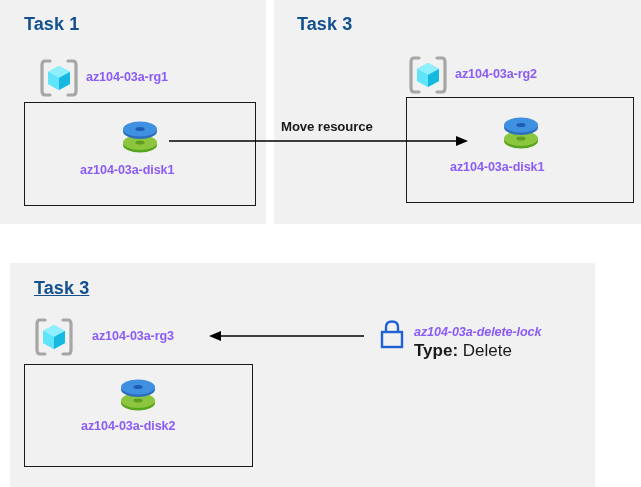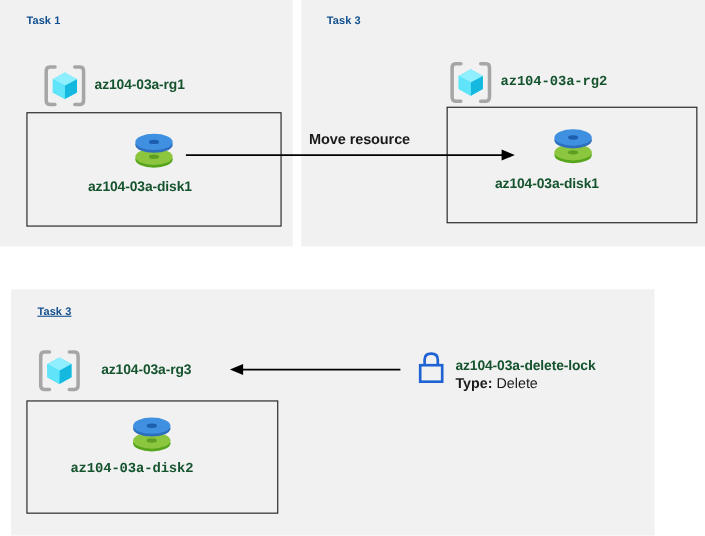--- a/index.html
+++ b/index.html
@@ -18,46 +18,46 @@
 
   .panel {
     position: absolute;
     background: #f1f1f1;
   }
 
   .panel-title {
     position: absolute;
     color: #12508f;
     font-weight: bold;
-    font-size: 10px;
+    font-size: 18px;
     letter-spacing: .1px;
     white-space: nowrap;
     text-align: right;
   }
 
   .inner-box {
     position: absolute;
     border: 1.3px solid #1a1a1a;
     background: #f1f1f1;
     box-sizing: border-box;
   }
 
   .node-label {
     position: absolute;
-    color: #14532d;
+    color: #8b5cf6;
     font-weight: bold;
     font-size: 12.6px;
     white-space: nowrap;
     letter-spacing: -0.1px;
   }
 
   .node-sub {
     position: absolute;
     color: #1a1a1a;
-    font-size: 13px;
+    font-size: 17px;
     white-space: nowrap;
   }
   .node-sub b { font-weight: bold; }
 
   .arrow-label {
     position: absolute;
     color: #1a1a1a;
     font-weight: bold;
     font-size: 13.2px;
     white-space: nowrap;
@@ -112,21 +112,21 @@
 <span class="icon-rg" style="left:407px; top:54px;">
   <svg width="42" height="42" viewBox="0 0 42 42">
     <path d="M12 4 L7 4 Q4 4 4 8 L4 34 Q4 38 7 38 L12 38" fill="none" stroke="#a6a6a6" stroke-width="3.2" stroke-linecap="round"></path>
     <path d="M30 4 L35 4 Q38 4 38 8 L38 34 Q38 38 35 38 L30 38" fill="none" stroke="#a6a6a6" stroke-width="3.2" stroke-linecap="round"></path>
     <polygon points="21,9 32,15 32,27 21,33 10,27 10,15" fill="#43e1f8"></polygon>
     <polygon points="21,9 32,15 21,21 10,15" fill="#8fefff"></polygon>
     <polygon points="21,21 32,15 32,27 21,33" fill="#15b9e0"></polygon>
     <polygon points="21,21 10,15 10,27 21,33" fill="#5fe4fa"></polygon>
   </svg>
 </span>
-<span class="node-label" style="left:455px; top:67px;font-family:Liberation Mono, monospace;">az104-03a-rg2</span>
+<span class="node-label" style="left:455px; top:67px;">az104-03a-rg2</span>
 
 <div class="inner-box" style="left:406px; top:97px; width:228px; height:106px;"></div>
 
 <span class="icon-disk" style="left:500px; top:112px;">
   <svg width="42" height="42" viewBox="0 0 42 42">
     <ellipse cx="21" cy="29" rx="17" ry="7.4" fill="#56a51c"></ellipse>
     <ellipse cx="21" cy="26.5" rx="17" ry="7.4" fill="#8cc63f"></ellipse>
     <ellipse cx="21" cy="26.5" rx="4.6" ry="2" fill="#5f9e23"></ellipse>
     <ellipse cx="21" cy="15.5" rx="17" ry="7.4" fill="#2d6fbe"></ellipse>
     <ellipse cx="21" cy="13" rx="17" ry="7.4" fill="#3f90e0"></ellipse>
@@ -162,32 +162,32 @@
 <span class="icon-disk" style="left:117px; top:374px;">
   <svg width="42" height="42" viewBox="0 0 42 42">
     <ellipse cx="21" cy="29" rx="17" ry="7.4" fill="#56a51c"></ellipse>
     <ellipse cx="21" cy="26.5" rx="17" ry="7.4" fill="#8cc63f"></ellipse>
     <ellipse cx="21" cy="26.5" rx="4.6" ry="2" fill="#5f9e23"></ellipse>
     <ellipse cx="21" cy="15.5" rx="17" ry="7.4" fill="#2d6fbe"></ellipse>
     <ellipse cx="21" cy="13" rx="17" ry="7.4" fill="#3f90e0"></ellipse>
     <ellipse cx="21" cy="13" rx="4.6" ry="2" fill="#1d5fae"></ellipse>
   </svg>
 </span>
-<span class="node-label" style="left:64px; top:419px;font-family:Liberation Mono, monospace;">az104-03a-disk2</span>
+<span class="node-label" style="left:81px; top:419px;">az104-03a-disk2</span>
 
 <svg class="connector" width="641" height="487">
   <line x1="219" y1="336" x2="364" y2="336" stroke="#000000" stroke-width="1.5"></line>
   <polygon points="209,336 221,331 221,341" fill="#000000"></polygon>
 </svg>
 
 <span class="icon-lock" style="left:378px; top:318px;">
   <svg width="28" height="32" viewBox="0 0 28 32">
     <path d="M8 14 L8 9 Q8 3.5 14 3.5 Q20 3.5 20 9 L20 14" fill="none" stroke="#1f62d4" stroke-width="2.4"></path>
     <rect x="4" y="14" width="20" height="15" fill="none" stroke="#1f62d4" stroke-width="2.4"></rect>
   </svg>
 </span>
 
-<span class="node-label" style="left:414px; top:325px;">az104-03a-delete-lock</span>
+<span class="node-label" style="left:414px; top:325px;font-style:italic;">az104-03a-delete-lock</span>
 
 <span class="node-sub" style="left:414px; top:341px;">
   <b>Type:</b>
   <span>Delete</span>
 </span>
 
 </body></html>

